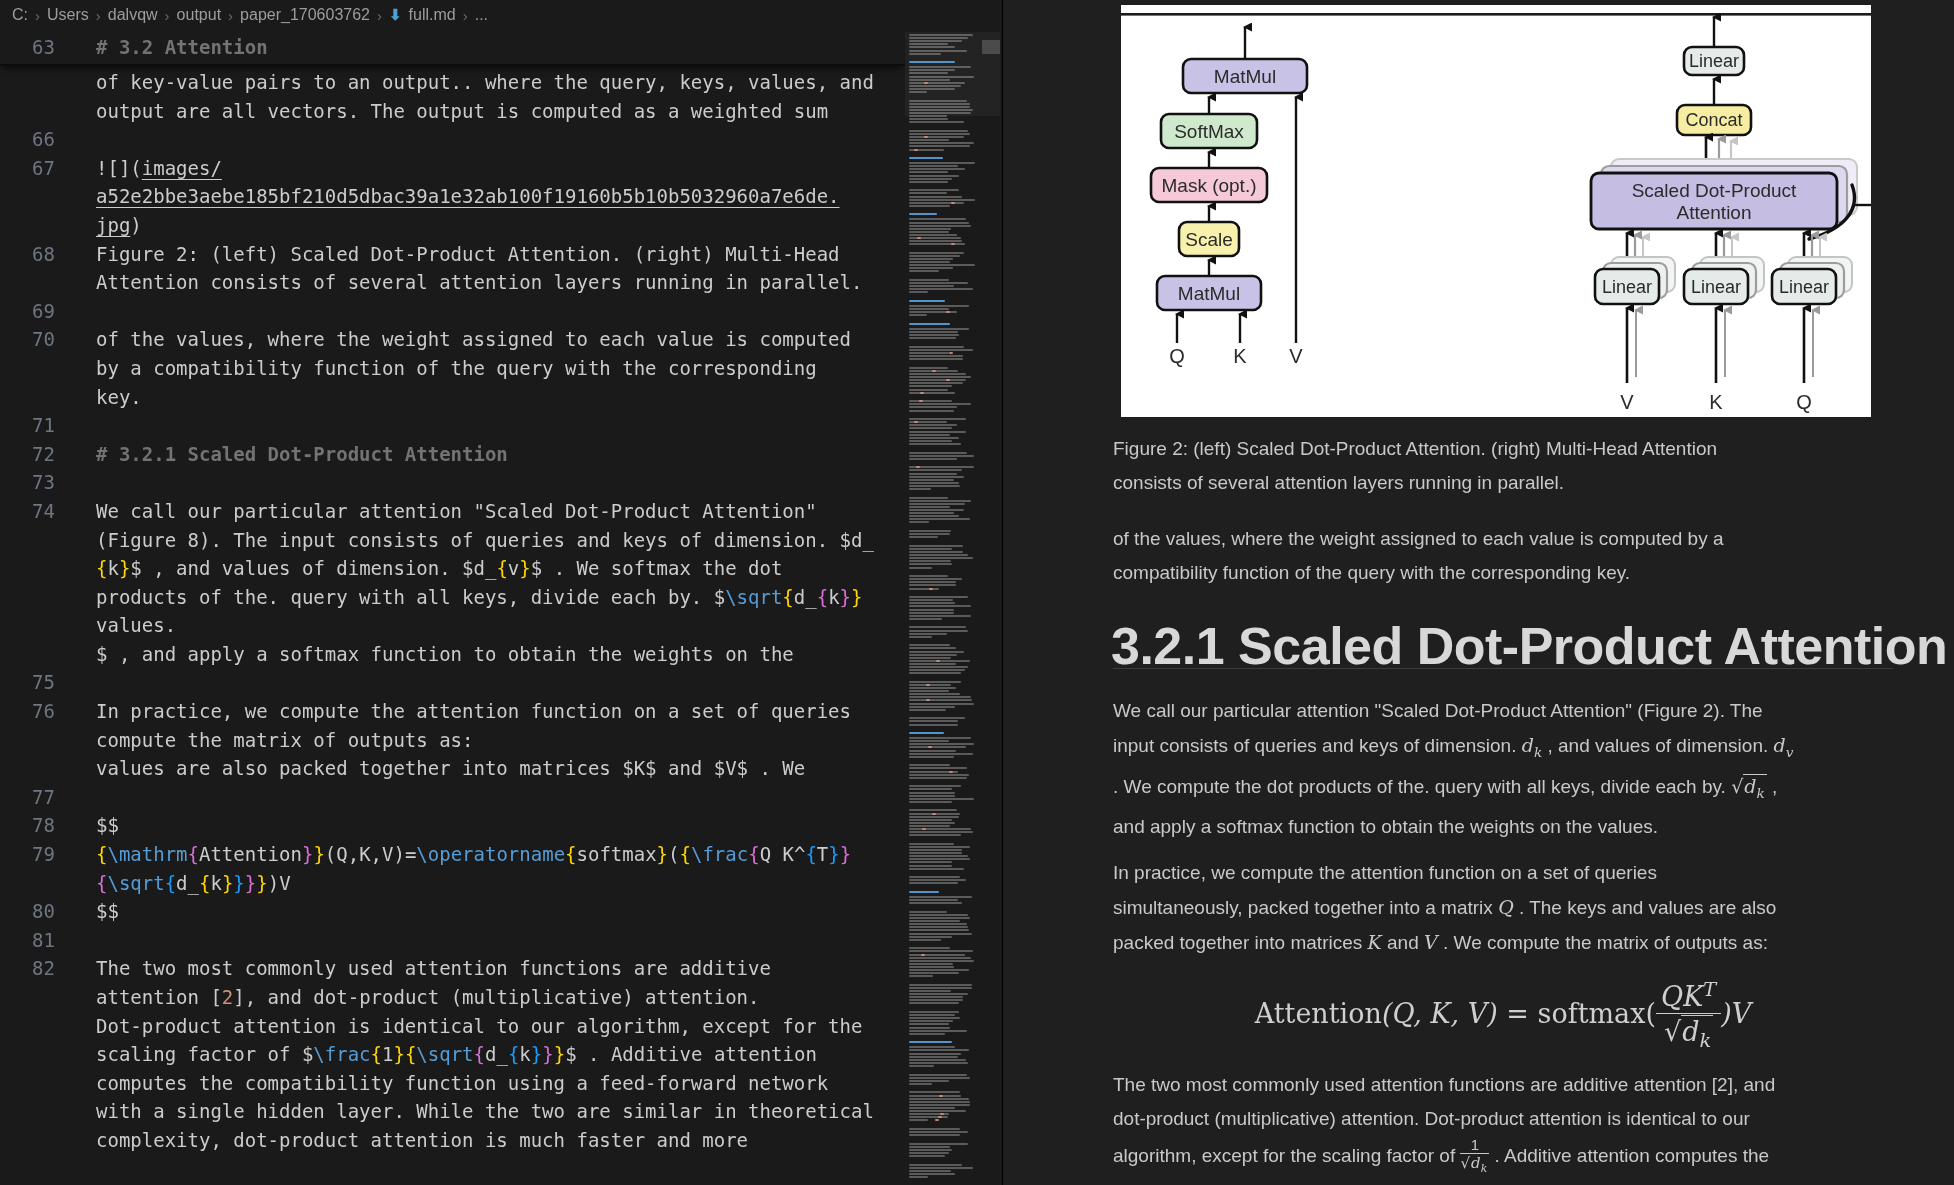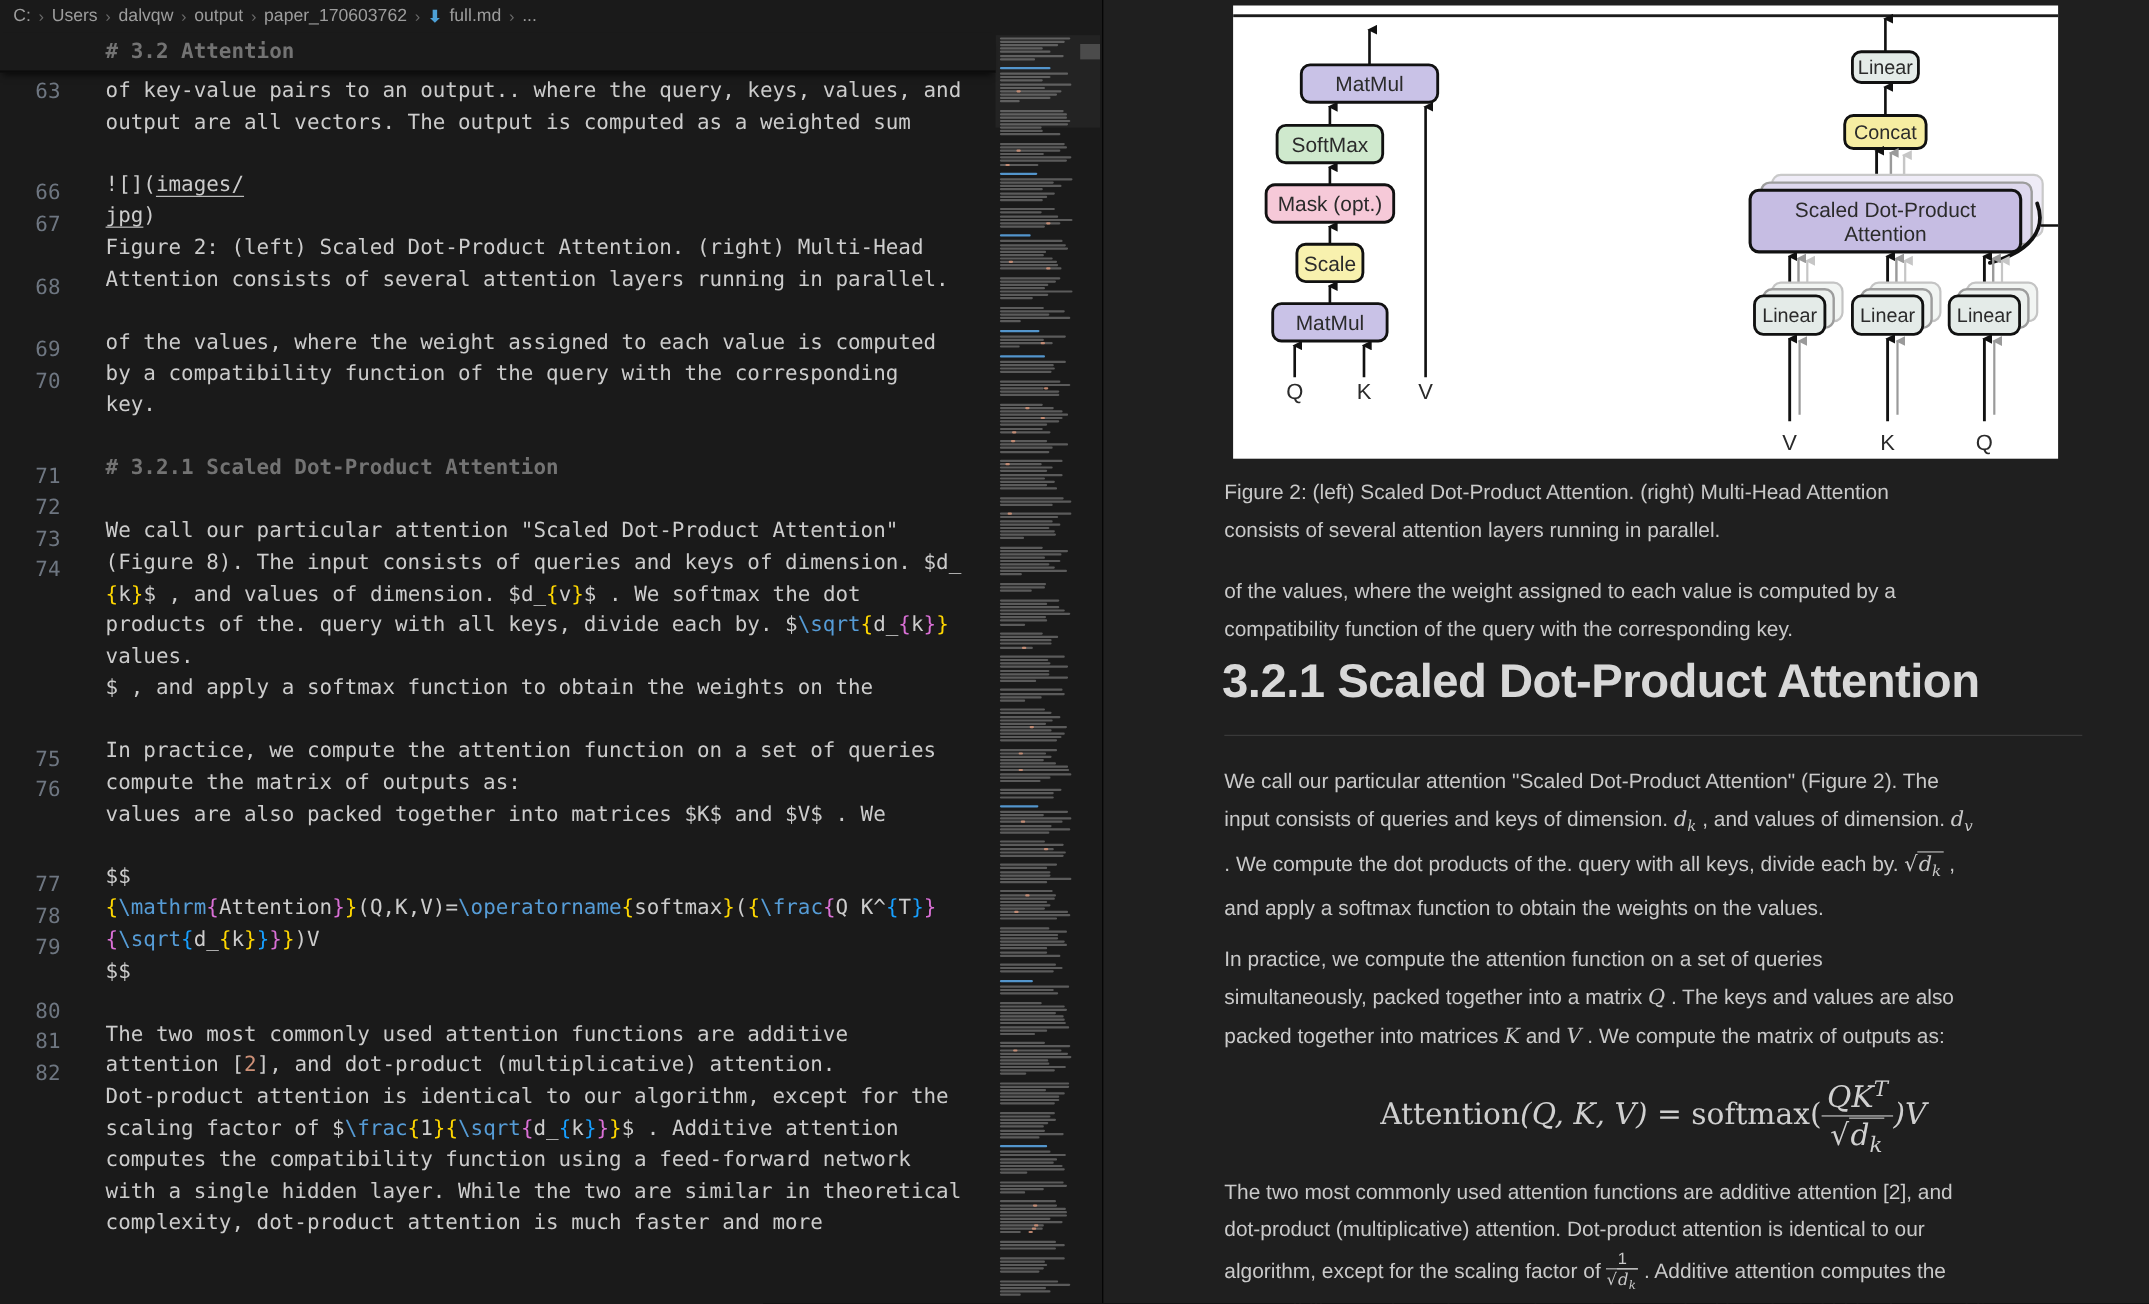--- a/index.html
+++ b/index.html
@@ -22,42 +22,42 @@
     position:absolute; left:0; top:30px; width:905px; height:36px; background:#1a1a1a;
     border-bottom:2px solid #0c0c0c; box-shadow:0 5px 6px -3px rgba(0,0,0,.65);
     z-index:5; font-family:"DejaVu Sans Mono","Liberation Mono",monospace; font-size:19px; line-height:34px;
   }
   #code-area {
     position:absolute; left:0; top:68px; width:905px; height:1117px; overflow:hidden;
     font-family:"DejaVu Sans Mono","Liberation Mono",monospace; font-size:19px; color:#cccccc;
   }
   .row { position:relative; height:28.6px; line-height:28.6px; white-space:pre; }
   .gut, #sticky-row .gut {
-    position:absolute; left:0; top:0; width:55px; text-align:right; color:#6e7681;margin-top:36px;
+    position:absolute; left:0; top:0; width:55px; text-align:right; color:#6e7681;
   }
   .code, #sticky-row .code { position:absolute; left:96px; top:0; white-space:pre; }
   .tk-head { color:#737373; font-weight:bold; }
   .tk-cmd  { color:#569cd6; }
   .tk-b1 { color:#ffd700; } .tk-b2 { color:#da70d6; } .tk-b3 { color:#179fff; }
   .tk-lit { color:#ce9178; }
   .tk-link { text-decoration:underline; text-underline-offset:4px; }
   
   #minimap { position:absolute; left:907px; top:32px; width:70px; height:1153px; overflow:hidden; cursor:pointer; }
   #minimap .mm-line { position:absolute; height:2px; border-radius:1px; }
   #minimap-viewport { position:absolute; left:905px; top:32px; width:95px; height:84px; background:rgba(255,255,255,0.045); }
   #vscrollbar { position:absolute; left:980px; top:0; width:22px; height:1185px; }
   #vscroll-thumb { position:absolute; left:2px; top:40px; width:18px; height:14px; background:#5a5a5a; opacity:.75; }
   
   #preview-pane {
     position:absolute; left:1002px; top:0; width:952px; height:1185px;
     background:#1f1f1f; border-left:1px solid #000; color:#c9c9c9; overflow:hidden;
   }
   .pv-abs { position:absolute; }
   .pv-text { font-size:19px; line-height:34px; white-space:pre; color:#c9c9c9; }
-  #pv-heading { font-size:43px; font-weight:bold; color:#d8d8d8; letter-spacing:-0.5px; }
+  #pv-heading { font-size:52px; font-weight:bold; color:#d8d8d8; letter-spacing:-0.5px;margin-top:20px; }
   #pv-hr { border-top:1px solid #3c3c3c; width:780px; }
   .mi { font-family:"DejaVu Serif","Liberation Serif",serif; font-style:italic; }
   .mi sub { font-size:72%; font-style:italic; }
   .mi sup { font-size:72%; font-style:italic; }
   .rad { font-family:"DejaVu Serif","Liberation Serif",serif; font-style:normal; }
   .radbar { border-top:1.6px solid #c9c9c9; padding:0 2px 0 1px; }
   #pv-formula { width:780px; text-align:center; font-size:27px; color:#cfcfcf;
      font-family:"DejaVu Serif","Liberation Serif",serif; }
   #pv-formula .roman { font-style:normal; }
   .fr { display:inline-block; vertical-align:middle; text-align:center; }
@@ -93,20 +93,21 @@
       </div>
     <div id="sticky-row">
       <span class="gut">63</span>
       <span class="code tk-head"># 3.2 Attention</span>
     </div>
     <div id="code-area">
         <div class="row"><span class="gut"></span><span class="code"><span>of key-value pairs to an output.. where the query, keys, values, and</span></span></div>
         <div class="row"><span class="gut"></span><span class="code"><span>output are all vectors. The output is computed as a weighted sum</span></span></div>
         <div class="row"><span class="gut">66</span><span class="code"></span></div>
         <div class="row"><span class="gut">67</span><span class="code"><span>![](</span><span class="tk-link">images/</span></span></div>
+        <div class="row"><span class="gut"></span><span class="code"><span class="tk-link">a52e2bbe3aebe185bf210d5dbac39a1e32ab100f19160b5b10b5032960a7e6de.</span></span></div>
         <div class="row"><span class="gut"></span><span class="code"><span class="tk-link">jpg</span><span>)</span></span></div>
         <div class="row"><span class="gut">68</span><span class="code"><span>Figure 2: (left) Scaled Dot-Product Attention. (right) Multi-Head</span></span></div>
         <div class="row"><span class="gut"></span><span class="code"><span>Attention consists of several attention layers running in parallel.</span></span></div>
         <div class="row"><span class="gut">69</span><span class="code"></span></div>
         <div class="row"><span class="gut">70</span><span class="code"><span>of the values, where the weight assigned to each value is computed</span></span></div>
         <div class="row"><span class="gut"></span><span class="code"><span>by a compatibility function of the query with the corresponding</span></span></div>
         <div class="row"><span class="gut"></span><span class="code"><span>key.</span></span></div>
         <div class="row"><span class="gut">71</span><span class="code"></span></div>
         <div class="row"><span class="gut">72</span><span class="code"><span class="tk-head"># 3.2.1 Scaled Dot-Product Attention</span></span></div>
         <div class="row"><span class="gut">73</span><span class="code"></span></div>

